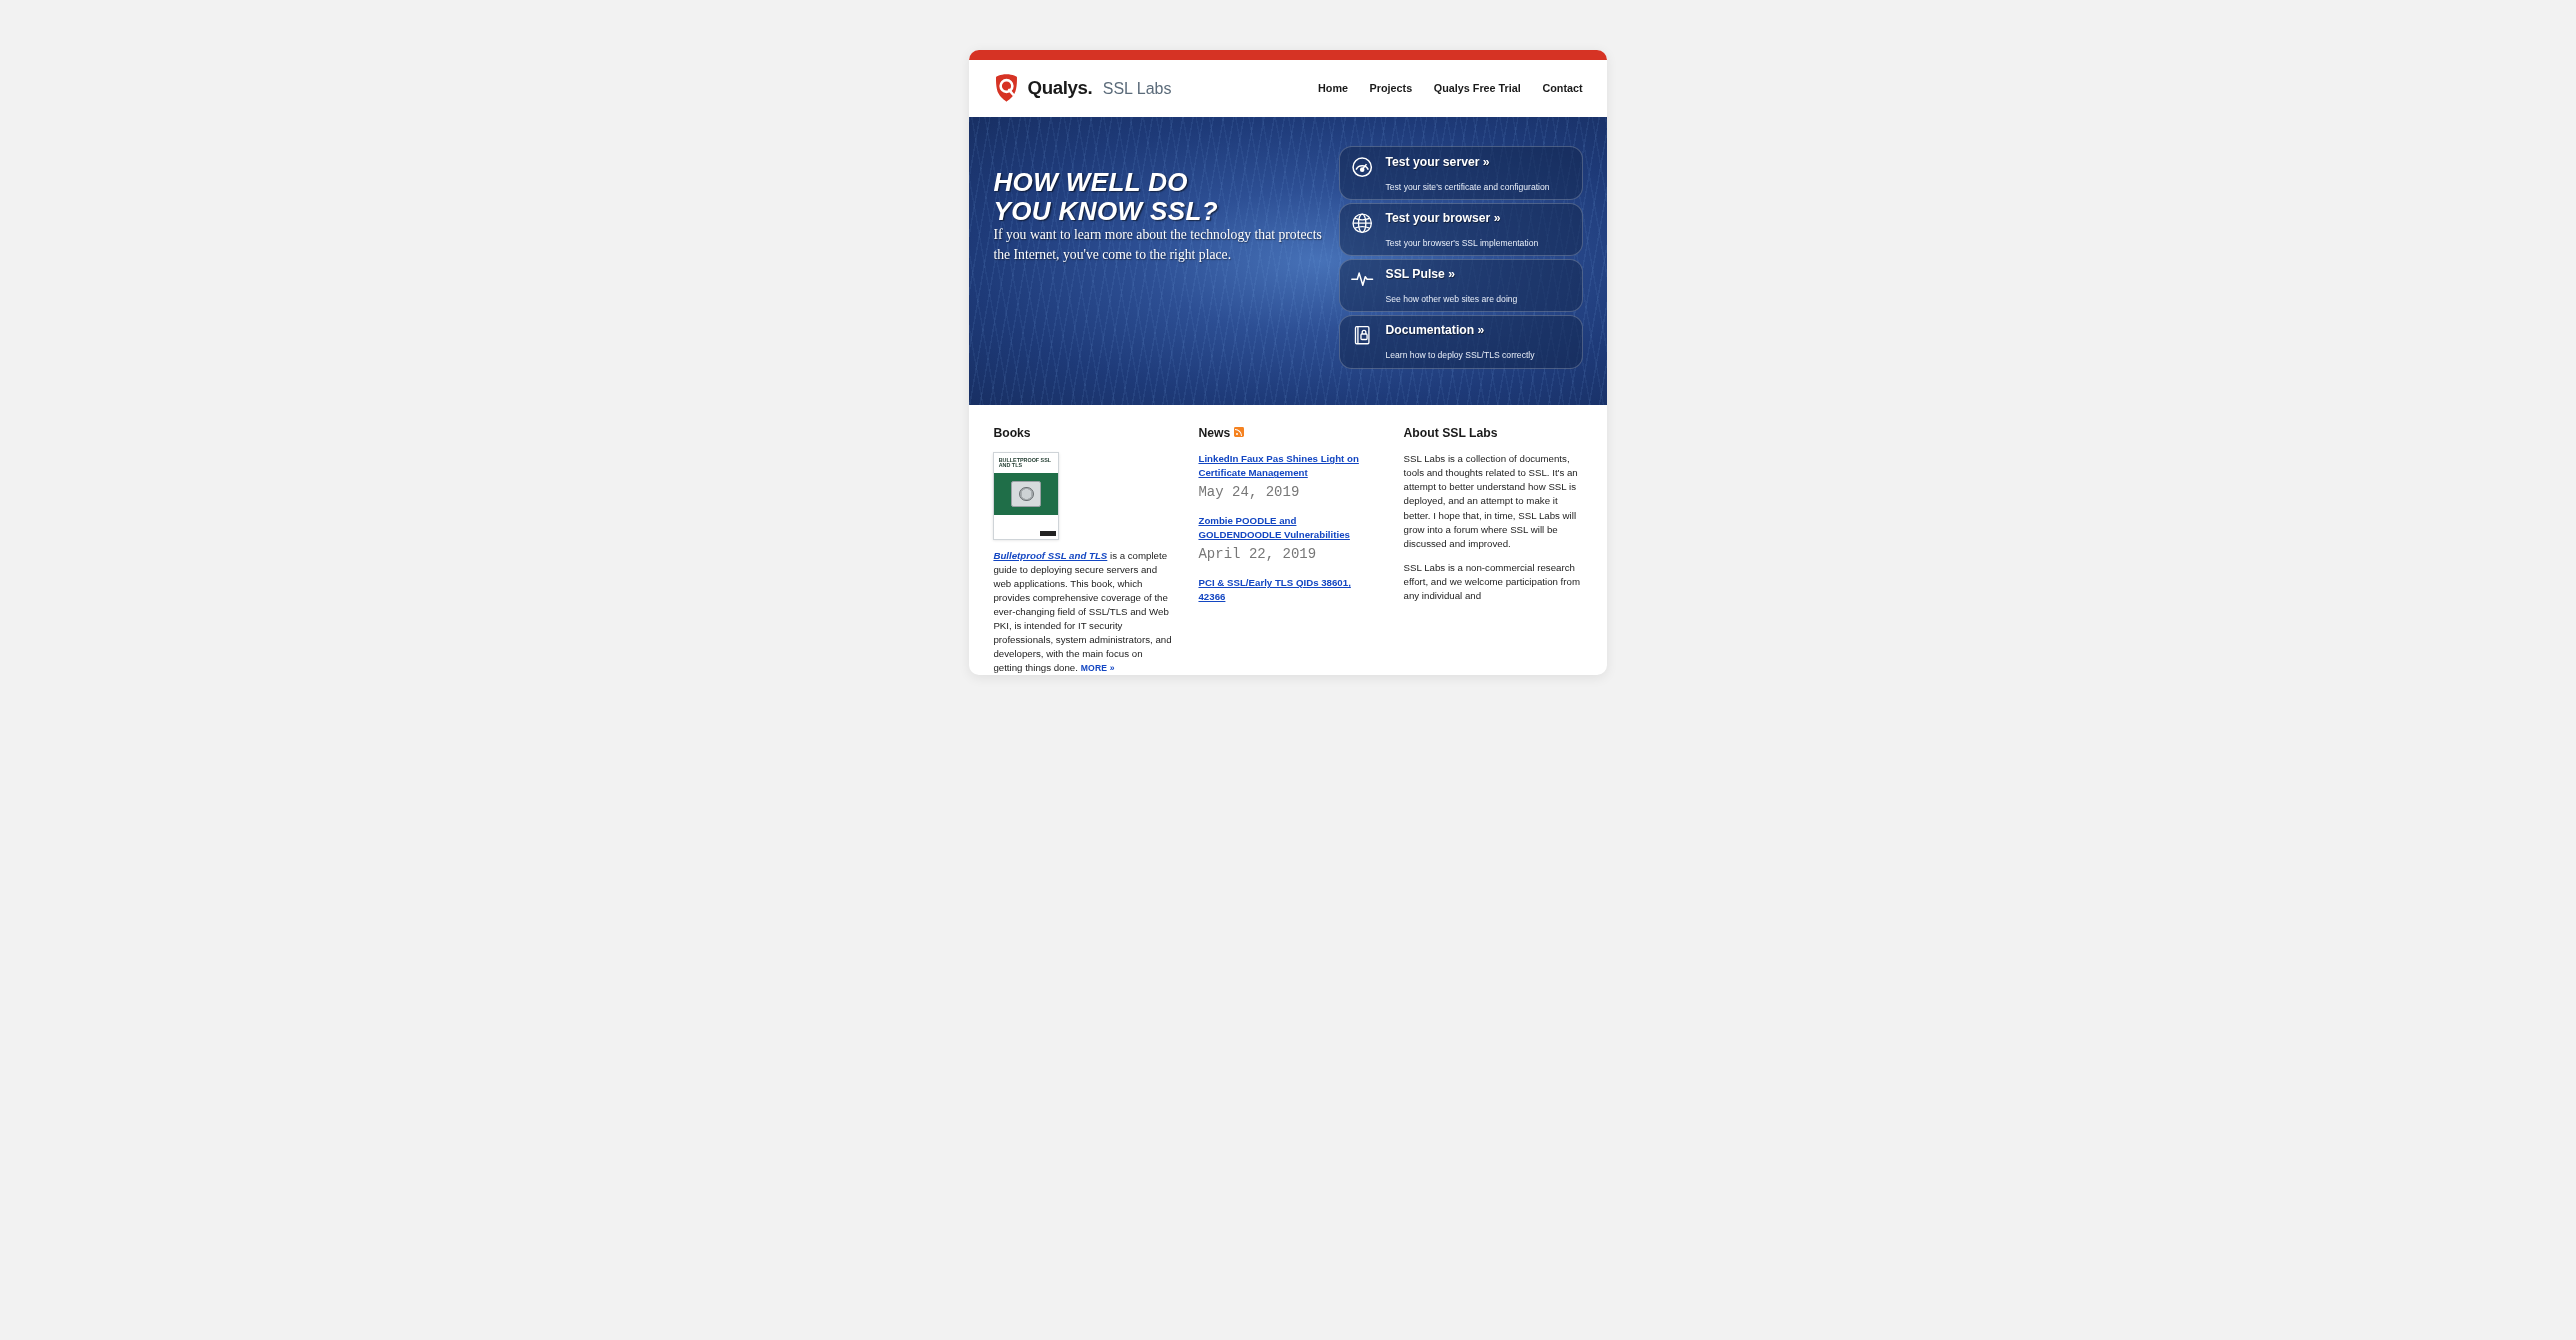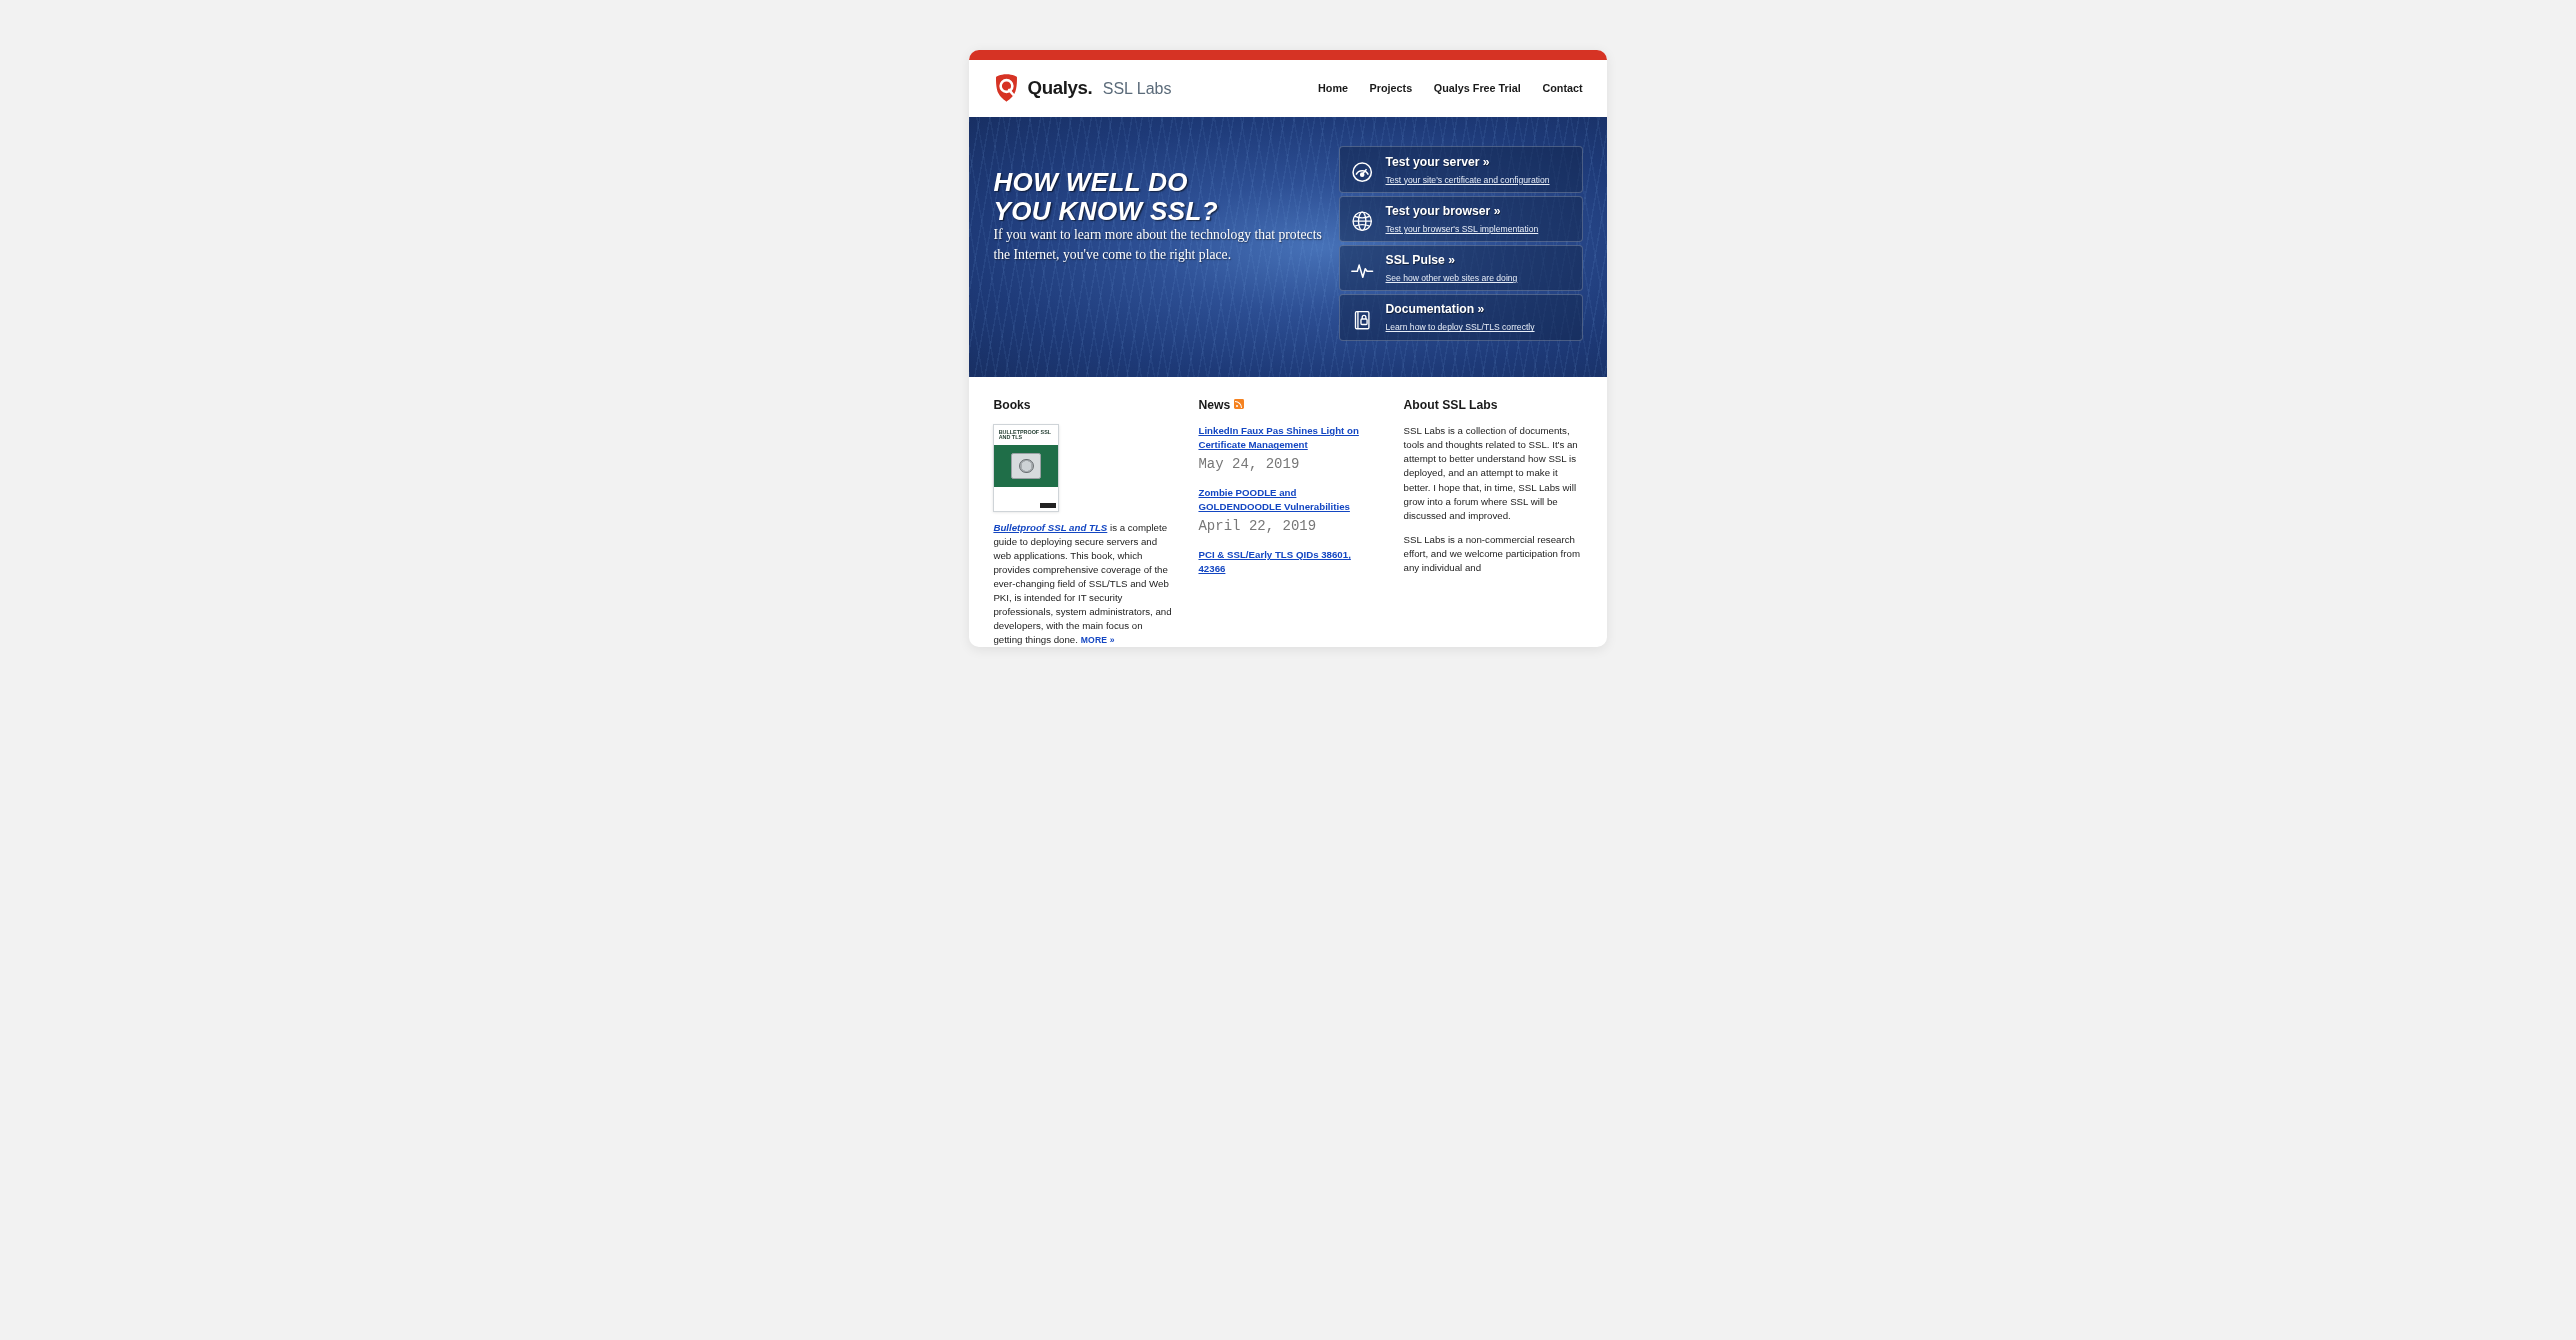--- a/index.html
+++ b/index.html
@@ -103,44 +103,43 @@
   .hero-right {
     position: relative;
     width: 244px;
     display: flex;
     flex-direction: column;
     gap: 2.9px;
   }
   .panel {
     background: rgba(20,40,80,0.55);
     border: 0.7px solid rgba(255,255,255,0.22);
-    border-radius: 4px;
+    border-radius: 13px;
     padding: 7.2px 10px;
     display: flex;
-    align-items: flex-end;
+    align-items: flex-start;
     gap: 11.5px;
     cursor: pointer;
   }
   .panel-icon {
     width: 24.4px;
     height: 24.4px;
     flex-shrink: 0;
     color: #fff;
   }
   .panel-title {
     color: #fff;
     font-weight: 700;
     font-size: 12.2px;
     text-shadow: 0.7px 0.7px 0.7px rgba(0,0,0,0.5);
   }
   .panel-sub {
     color: #e8eef8;
     font-size: 8.6px;
-    margin-top: 6px;
-    text-decoration: underline;
+    margin-top: 13px;
   }
   .content {
     display: flex;
     gap: 26px;
     padding: 20px 24.4px 0 24.4px;
     background: #fff;
     font-size: 9.7px;
     color: #222;
     line-height: 1.45;
     border-radius: 13px;

